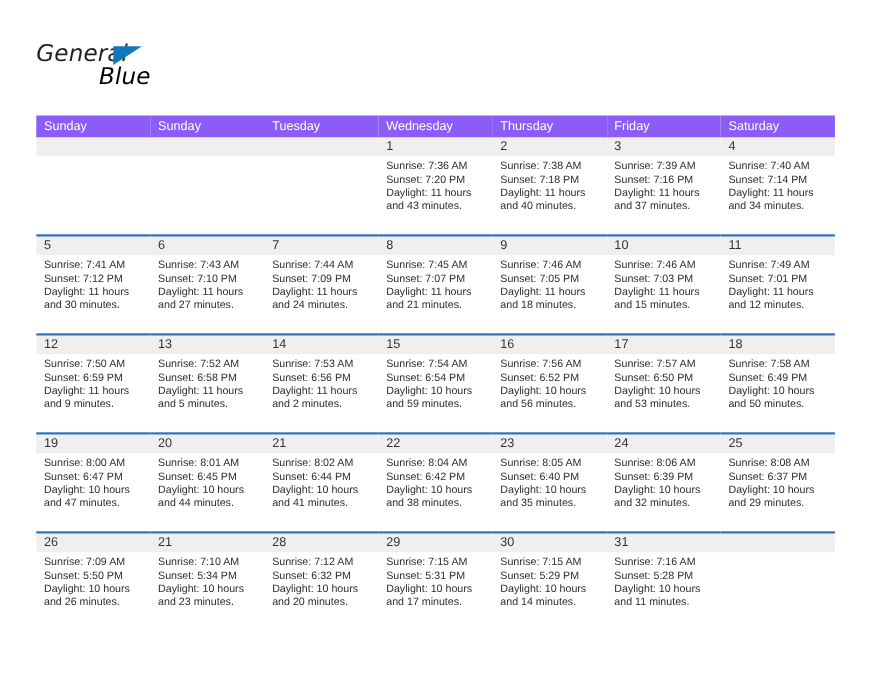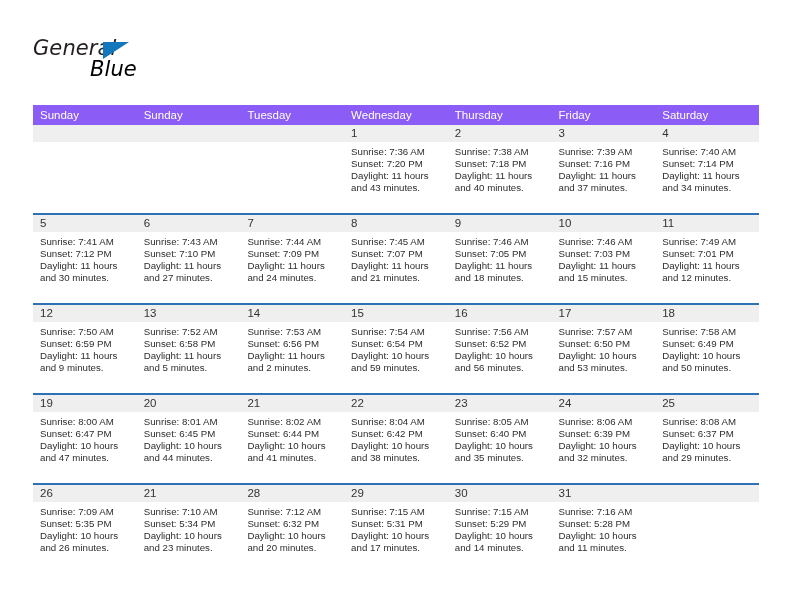--- a/index.html
+++ b/index.html
@@ -481,21 +481,21 @@
               </div>
             </div>
           </td>
         </tr>
         <tr class="week-row">
           <td>
             <div class="cell-inner">
               <div class="daynum-band">26</div>
               <div class="cell-body">
                 <div>Sunrise: 7:09 AM</div>
-                <div>Sunset: 5:35 PM</div>
+                <div>Sunset: 5:50 PM</div>
                 <div>Daylight: 10 hours</div>
                 <div>and 26 minutes.</div>
               </div>
             </div>
           </td>
           <td>
             <div class="cell-inner">
               <div class="daynum-band">21</div>
               <div class="cell-body">
                 <div>Sunrise: 7:10 AM</div>

